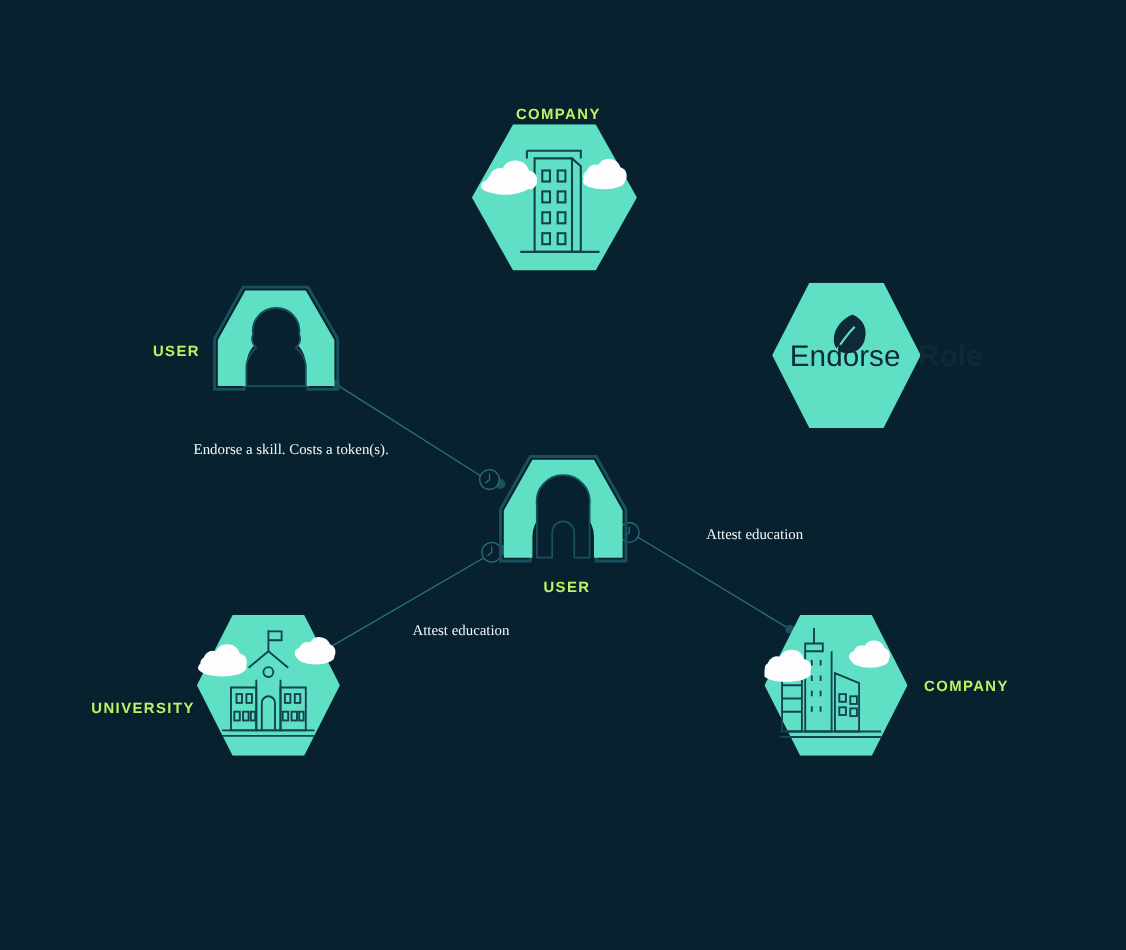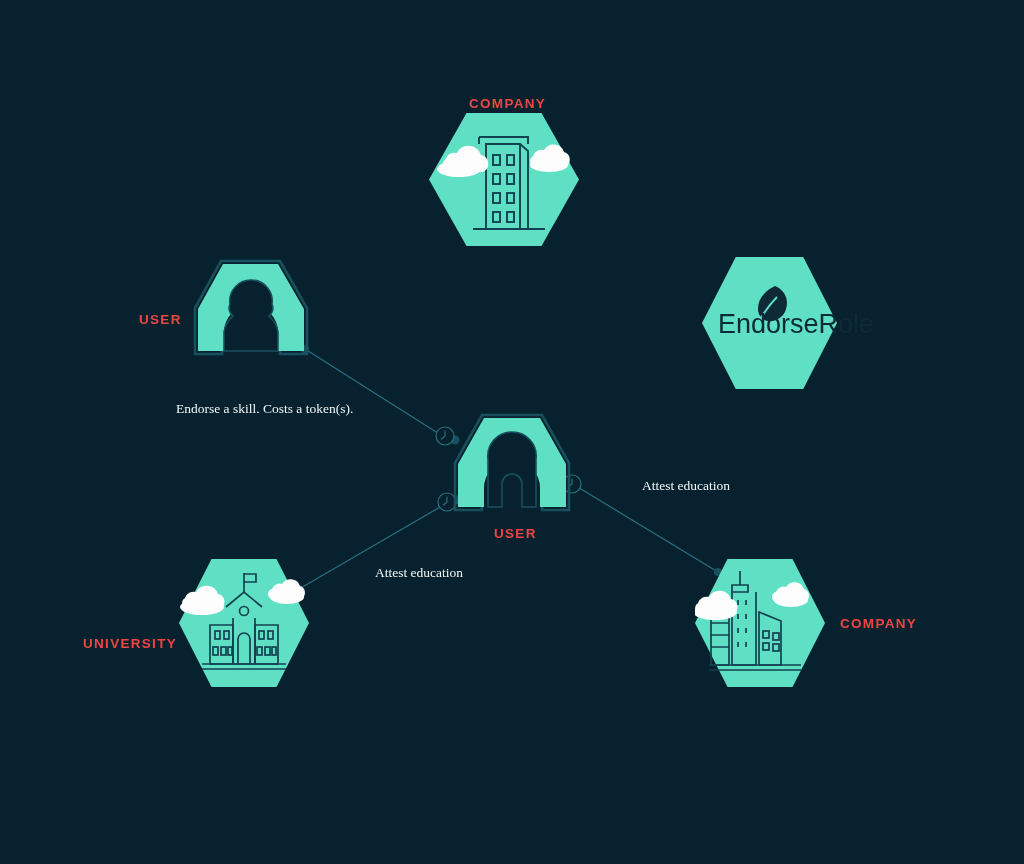--- a/index.html
+++ b/index.html
@@ -20,21 +20,21 @@
     left: 0; top: 0;
     width: 1024px;
     height: 864px;
   }
   .node {
     position: absolute;
   }
   .node svg { display: block; }
   .node-label {
     position: absolute;
-    color: #ef4444;
+    color: #bef264;
     font-size: 13.5px;
     font-weight: bold;
     letter-spacing: 1.3px;
     white-space: nowrap;
     font-family: "Liberation Sans", sans-serif;
   }
   .edge-label {
     position: absolute;
     color: #f2f7f8;
     font-size: 13.5px;
@@ -42,21 +42,21 @@
     font-family: Liberation Serif, serif;
   }
   .logo-text {
     position: absolute;
     white-space: nowrap;
     color: #0d2a36;
     font-size: 27px;
     font-family: "Liberation Sans", sans-serif;
   }
   .logo-light { font-weight: 300; }
-  .logo-bold { font-weight: normal; }
+  .logo-bold { font-weight: bold; margin-left: 16px; }
 </style>
 </head>
 <body>
 
 <div id="stage">
 
   <svg id="edges" viewBox="0 0 1024 864">
     <g stroke="#2b6f80" stroke-width="1.2" fill="none">
 
       <line x1="305" y1="349" x2="444" y2="437"></line>

